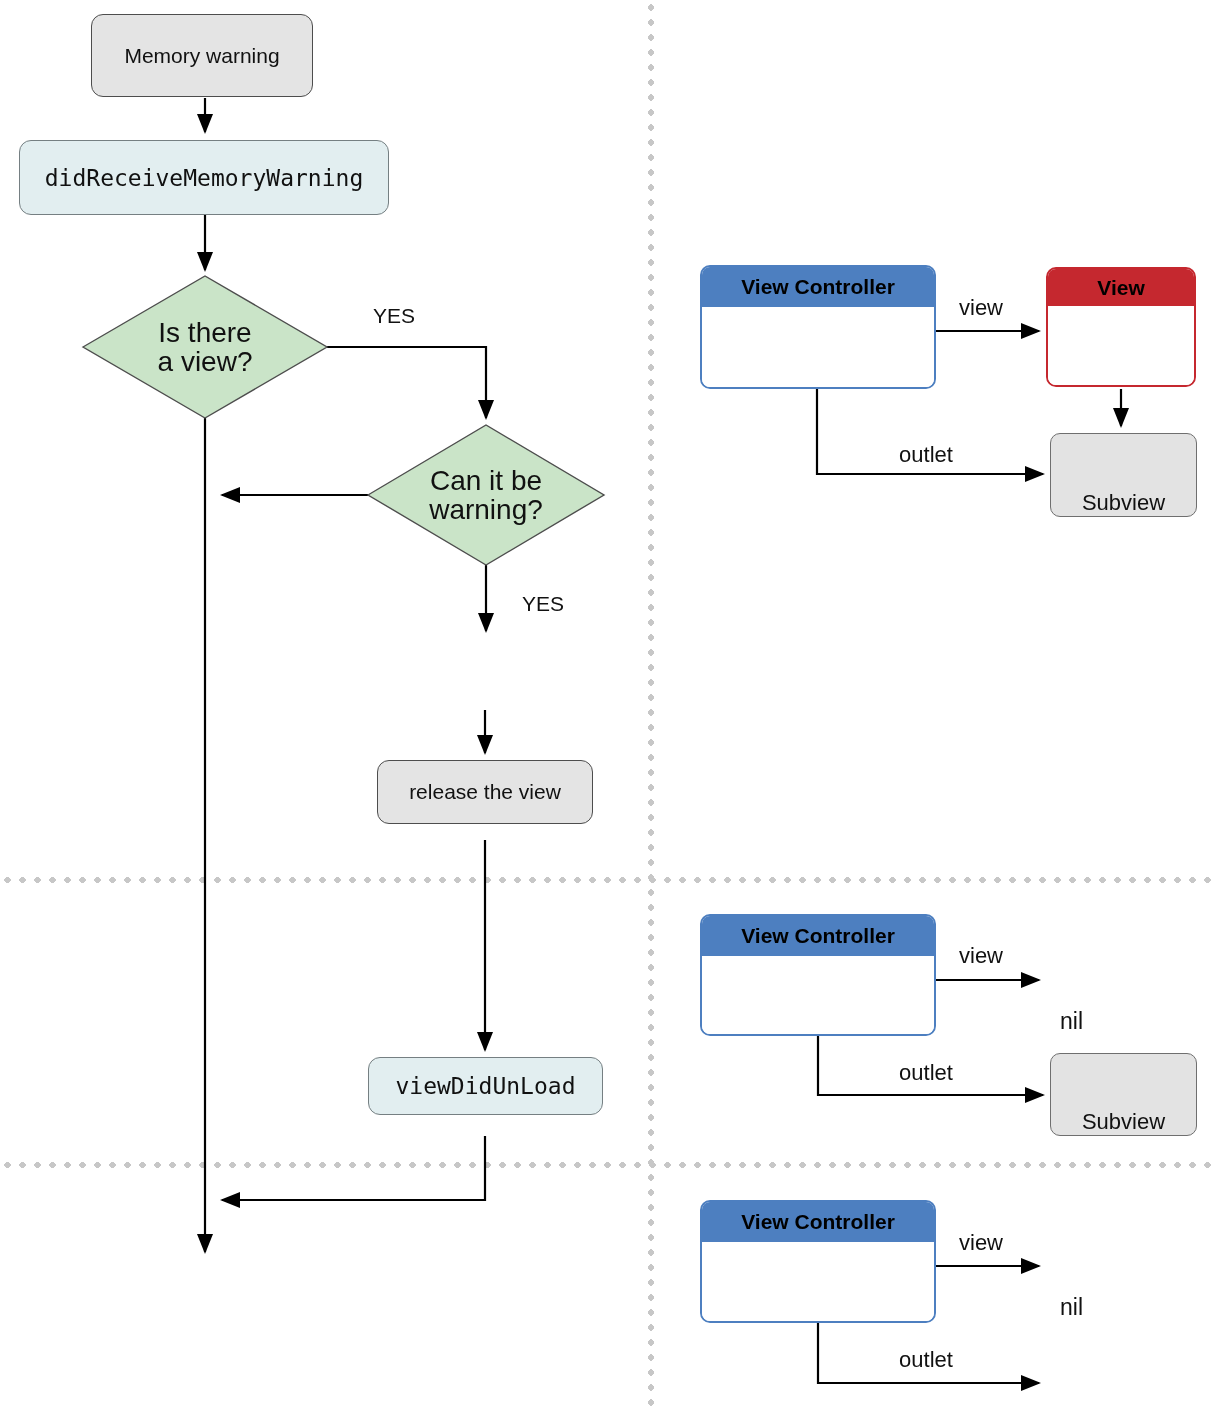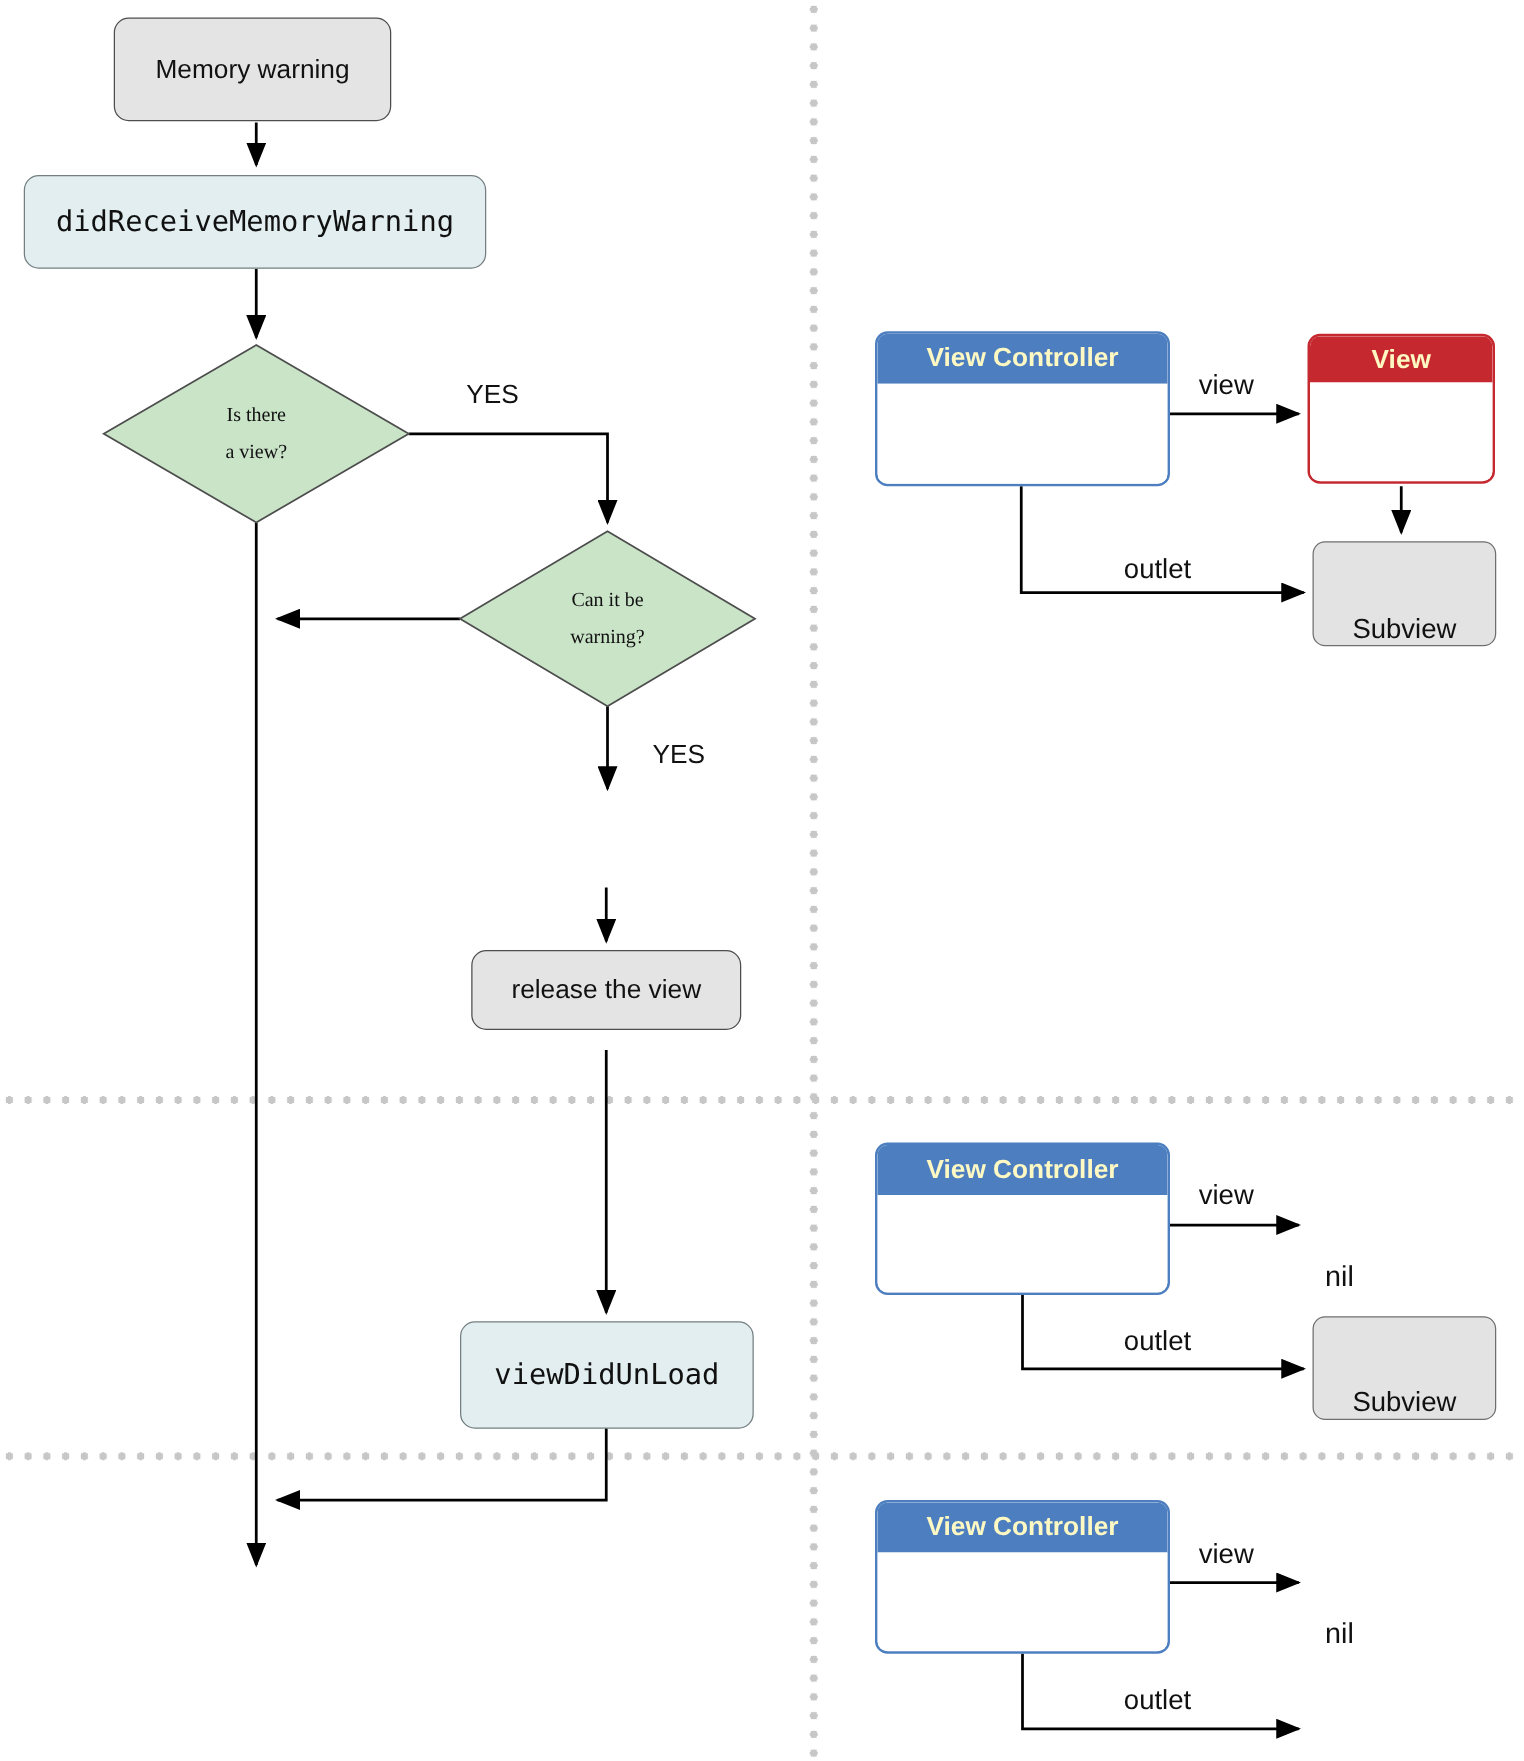--- a/index.html
+++ b/index.html
@@ -16,28 +16,28 @@
     background-size:8px 15px;}
   
   #wires{position:absolute;left:0;top:0;pointer-events:none;}
   
   .node{position:absolute;display:flex;align-items:center;justify-content:center;
     box-sizing:border-box;text-align:center;}
   .proc{background:#e4e4e4;border:1.6px solid #4d4d4d;border-radius:12px;font-size:21px;}
   .method{background:#e2eef0;border:1.6px solid #757f82;border-radius:12px;
     font-family:"DejaVu Sans Mono", monospace;font-size:23px;}
   .flowlabel{position:absolute;transform:translate(-50%,-50%);font-size:21px;white-space:nowrap;}
-  .diamond-label{position:absolute;transform:translate(-50%,-50%);font-size:16px;
-    line-height:29px;text-align:center;white-space:nowrap;font-family:Liberation Serif, serif;}
+  .diamond-label{position:absolute;transform:translate(-50%,-50%);font-size:28px;
+    line-height:29px;text-align:center;white-space:nowrap;}
   
   .objbox{position:absolute;box-sizing:border-box;background:#ffffff;border-radius:10px;
     overflow:hidden;display:flex;flex-direction:column;}
   .objbox.blue{border:2.4px solid #4d7fc0;}
   .objbox.red{border:2.4px solid #c5282f;}
-  .objhead{display:flex;align-items:center;justify-content:center;color:#fef9c3;
+  .objhead{display:flex;align-items:center;justify-content:center;color:#000000;
     font-weight:bold;font-size:21px;}
   .objhead.blue{background:#4d7fc0;height:40px;}
   .objhead.red{background:#c5282f;height:37px;}
   .objbody{flex:1;background:#ffffff;}
   .graybox{position:absolute;box-sizing:border-box;background:#e3e3e3;border:1.6px solid #6f6f6f;
     border-radius:10px;display:flex;align-items:flex-end;justify-content:center;font-size:22px;}
   .edgelabel{position:absolute;transform:translate(-50%,-50%);font-size:22px;white-space:nowrap;}
   .nillabel{position:absolute;transform:translateY(-50%);font-size:23px;white-space:nowrap;margin-top:40px;}
 </style>
 </head>
@@ -102,21 +102,21 @@
     <div>warning?</div>
   </div>
 
   <div class="flowlabel" style="left:543px;top:604px;">YES</div>
 
 
   <div class="node proc" style="left:377px;top:760px;width:216px;height:64px;">
     <span>release the view</span>
   </div>
 
-  <div class="node method" style="left:368px;top:1057px;width:235px;height:86px;">
+  <div class="node method" style="left:368px;top:1057px;width:235px;height:58px;">
     <span>viewDidUnLoad</span>
   </div>
 
   <div class="objbox blue" style="left:700px;top:265px;width:236px;height:124px;">
     <div class="objhead blue">
       <span>View Controller</span>
     </div>
     <div class="objbody"></div>
   </div>
 

